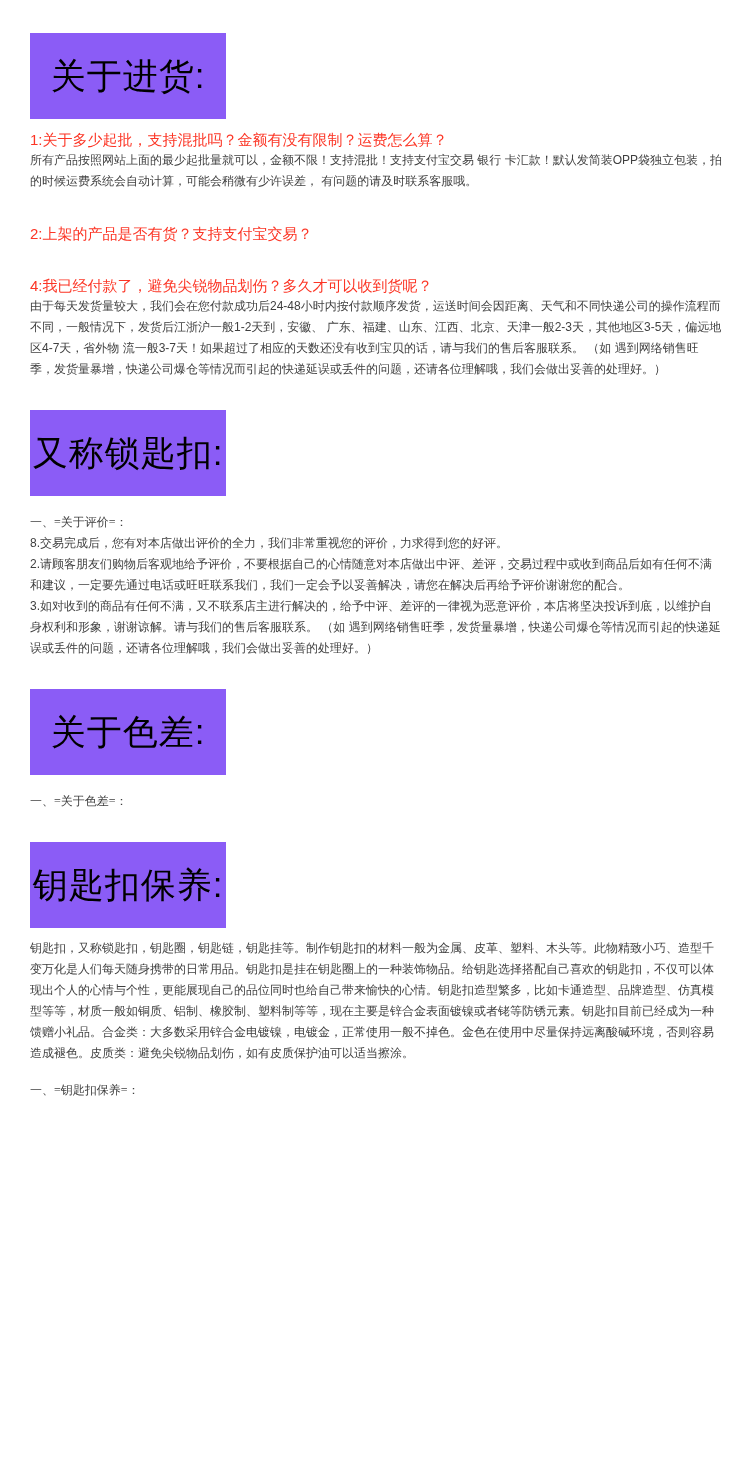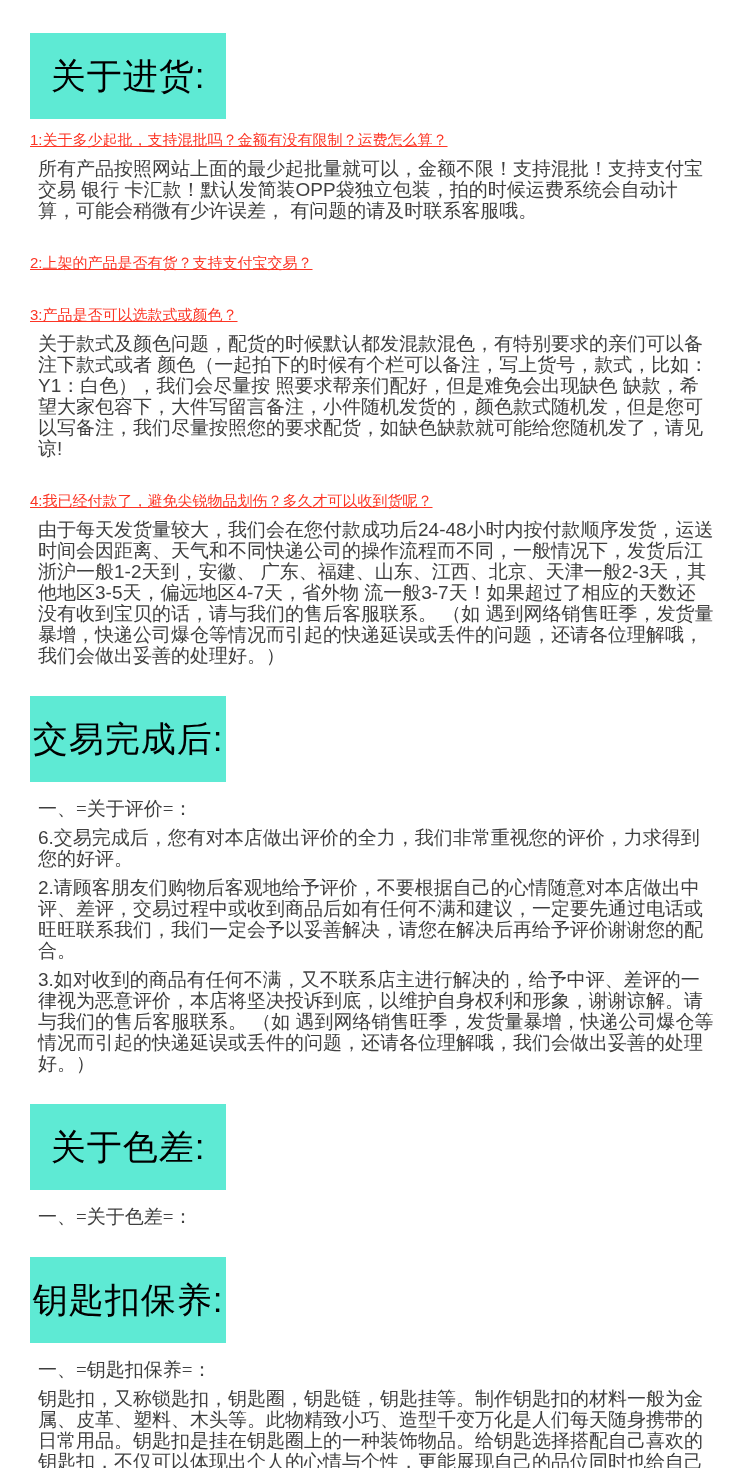--- a/index.html
+++ b/index.html
@@ -13,42 +13,41 @@
     width: 750px;
     min-height: 1468px;
     padding: 33px 28px 70px 30px;
     background: #ffffff;
     font-family: "Liberation Sans", sans-serif;
   }
   .sec + .sec { margin-top: 30px; }
   .banner {
     width: 196px;
     height: 86px;
-    background: #5eead4;
+    background: #8b5cf6;
     display: flex;
     align-items: center;
     justify-content: center;
     margin-bottom: 10px;
   }
   .banner-text {
     font-size: 35px;
     color: #000000;
     white-space: nowrap;
     letter-spacing: 1px;
   }
   .q {
     margin: 0;
     font-size: 15px;
     line-height: 21px;
     color: #fc3525;
-    text-decoration: underline;
   }
   .a {
-    margin: 8px;
-    font-size: 19px;
+    margin: 0;
+    font-size: 12px;
     line-height: 21px;
     color: #3f3f3f;
     white-space: pre-line;
   }
   .qa + .qa { margin-top: 31px; }
   .lead { margin-top: 16px; font-family: Liberation Serif, serif; }
 </style>
 </head>
 <body>
 
@@ -60,48 +59,44 @@
     </div>
     <div class="qa-list">
       <div class="qa">
         <p class="q">1:关于多少起批，支持混批吗？金额有没有限制？运费怎么算？</p>
         <p class="a">所有产品按照网站上面的最少起批量就可以，金额不限！支持混批！支持支付宝交易 银行 卡汇款！默认发简装OPP袋独立包装，拍的时候运费系统会自动计算，可能会稍微有少许误差， 有问题的请及时联系客服哦。</p>
       </div>
       <div class="qa">
         <p class="q">2:上架的产品是否有货？支持支付宝交易？</p>
       </div>
       <div class="qa">
-        <p class="q">3:产品是否可以选款式或颜色？</p>
-        <p class="a">关于款式及颜色问题，配货的时候默认都发混款混色，有特别要求的亲们可以备注下款式或者 颜色（一起拍下的时候有个栏可以备注，写上货号，款式，比如：Y1：白色），我们会尽量按 照要求帮亲们配好，但是难免会出现缺色 缺款，希望大家包容下，大件写留言备注，小件随机发货的，颜色款式随机发，但是您可以写备注，我们尽量按照您的要求配货，如缺色缺款就可能给您随机发了，请见谅!</p>
-      </div>
-      <div class="qa">
         <p class="q">4:我已经付款了，避免尖锐物品划伤？多久才可以收到货呢？</p>
         <p class="a">由于每天发货量较大，我们会在您付款成功后24-48小时内按付款顺序发货，运送时间会因距离、天气和不同快递公司的操作流程而不同，一般情况下，发货后江浙沪一般1-2天到，安徽、 广东、福建、山东、江西、北京、天津一般2-3天，其他地区3-5天，偏远地区4-7天，省外物 流一般3-7天！如果超过了相应的天数还没有收到宝贝的话，请与我们的售后客服联系。 （如 遇到网络销售旺季，发货量暴增，快递公司爆仓等情况而引起的快递延误或丢件的问题，还请各位理解哦，我们会做出妥善的处理好。）</p>
       </div>
     </div>
   </section>
 
   <section class="sec">
     <div class="banner">
-      <span class="banner-text">交易完成后:</span>
+      <span class="banner-text">又称锁匙扣:</span>
     </div>
     <p class="a lead">一、=关于评价=：</p>
-    <p class="a">6.交易完成后，您有对本店做出评价的全力，我们非常重视您的评价，力求得到您的好评。</p>
+    <p class="a">8.交易完成后，您有对本店做出评价的全力，我们非常重视您的评价，力求得到您的好评。</p>
     <p class="a">2.请顾客朋友们购物后客观地给予评价，不要根据自己的心情随意对本店做出中评、差评，交易过程中或收到商品后如有任何不满和建议，一定要先通过电话或旺旺联系我们，我们一定会予以妥善解决，请您在解决后再给予评价谢谢您的配合。</p>
     <p class="a">3.如对收到的商品有任何不满，又不联系店主进行解决的，给予中评、差评的一律视为恶意评价，本店将坚决投诉到底，以维护自身权利和形象，谢谢谅解。请与我们的售后客服联系。 （如 遇到网络销售旺季，发货量暴增，快递公司爆仓等情况而引起的快递延误或丢件的问题，还请各位理解哦，我们会做出妥善的处理好。）</p>
   </section>
 
   <section class="sec">
     <div class="banner">
       <span class="banner-text">关于色差:</span>
     </div>
     <p class="a lead">一、=关于色差=：</p>
   </section>
 
   <section class="sec">
     <div class="banner">
       <span class="banner-text">钥匙扣保养:</span>
     </div>
+    <p class="a">钥匙扣，又称锁匙扣，钥匙圈，钥匙链，钥匙挂等。制作钥匙扣的材料一般为金属、皮革、塑料、木头等。此物精致小巧、造型千变万化是人们每天随身携带的日常用品。钥匙扣是挂在钥匙圈上的一种装饰物品。给钥匙选择搭配自己喜欢的钥匙扣，不仅可以体现出个人的心情与个性，更能展现自己的品位同时也给自己带来愉快的心情。钥匙扣造型繁多，比如卡通造型、品牌造型、仿真模型等等，材质一般如铜质、铝制、橡胶制、塑料制等等，现在主要是锌合金表面镀镍或者铑等防锈元素。钥匙扣目前已经成为一种馈赠小礼品。合金类：大多数采用锌合金电镀镍，电镀金，正常使用一般不掉色。金色在使用中尽量保持远离酸碱环境，否则容易造成褪色。皮质类：避免尖锐物品划伤，如有皮质保护油可以适当擦涂。</p>
     <p class="a lead">一、=钥匙扣保养=：</p>
-    <p class="a">钥匙扣，又称锁匙扣，钥匙圈，钥匙链，钥匙挂等。制作钥匙扣的材料一般为金属、皮革、塑料、木头等。此物精致小巧、造型千变万化是人们每天随身携带的日常用品。钥匙扣是挂在钥匙圈上的一种装饰物品。给钥匙选择搭配自己喜欢的钥匙扣，不仅可以体现出个人的心情与个性，更能展现自己的品位同时也给自己带来愉快的心情。钥匙扣造型繁多，比如卡通造型、品牌造型、仿真模型等等，材质一般如铜质、铝制、橡胶制、塑料制等等，现在主要是锌合金表面镀镍或者铑等防锈元素。钥匙扣目前已经成为一种馈赠小礼品。合金类：大多数采用锌合金电镀镍，电镀金，正常使用一般不掉色。金色在使用中尽量保持远离酸碱环境，否则容易造成褪色。皮质类：避免尖锐物品划伤，如有皮质保护油可以适当擦涂。</p>
   </section>
 
 </div>
 
 </body></html>

